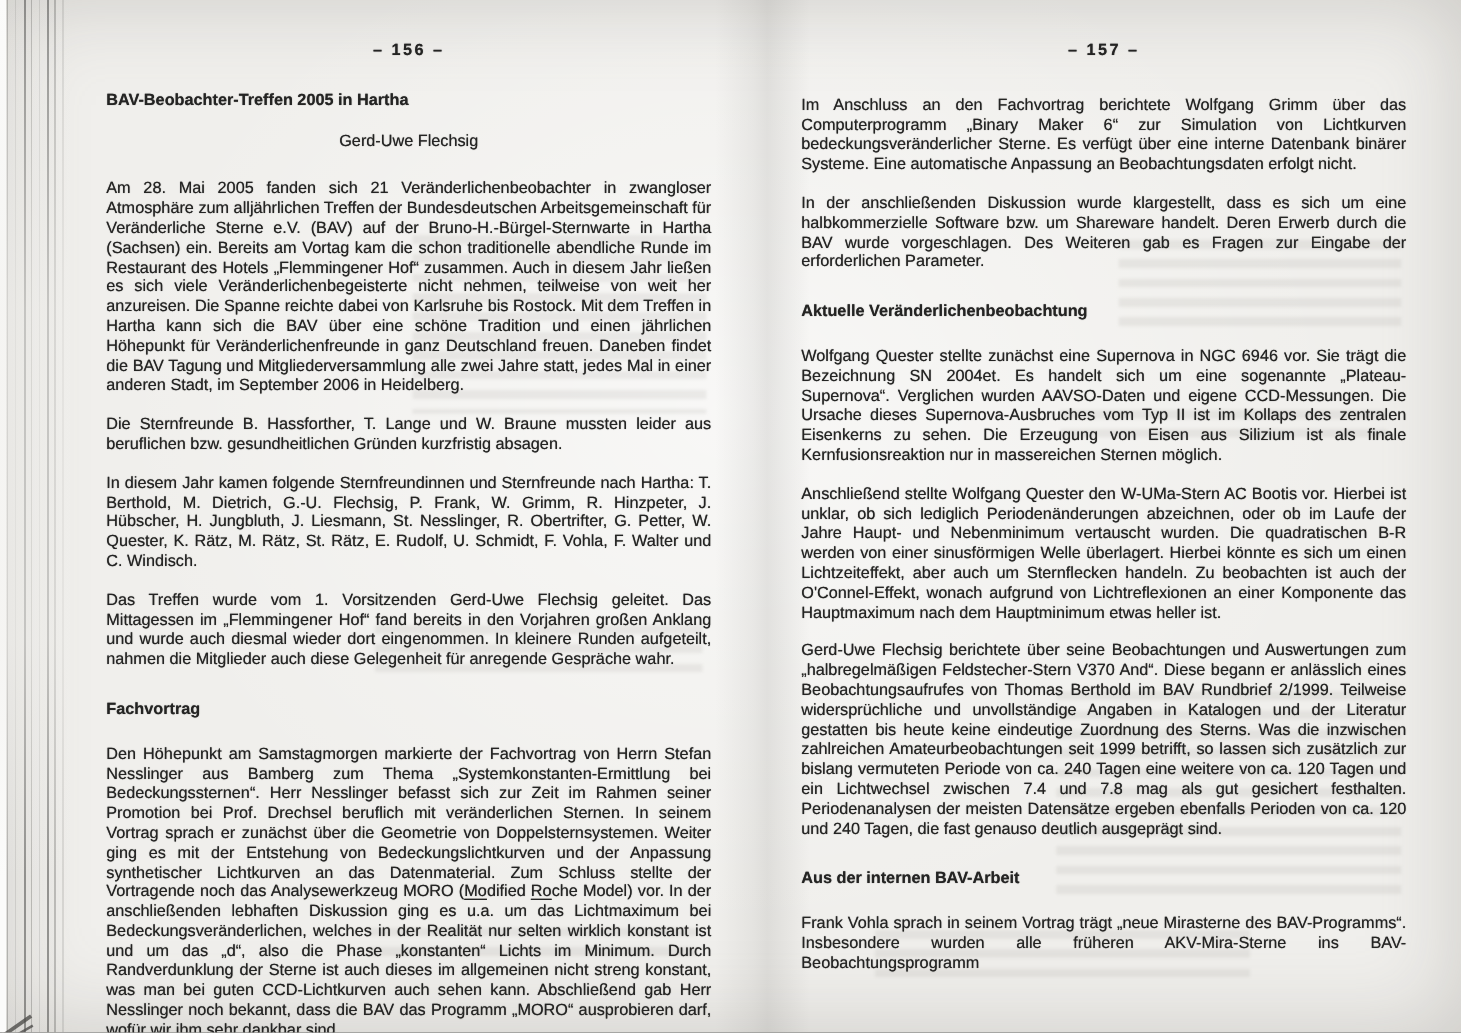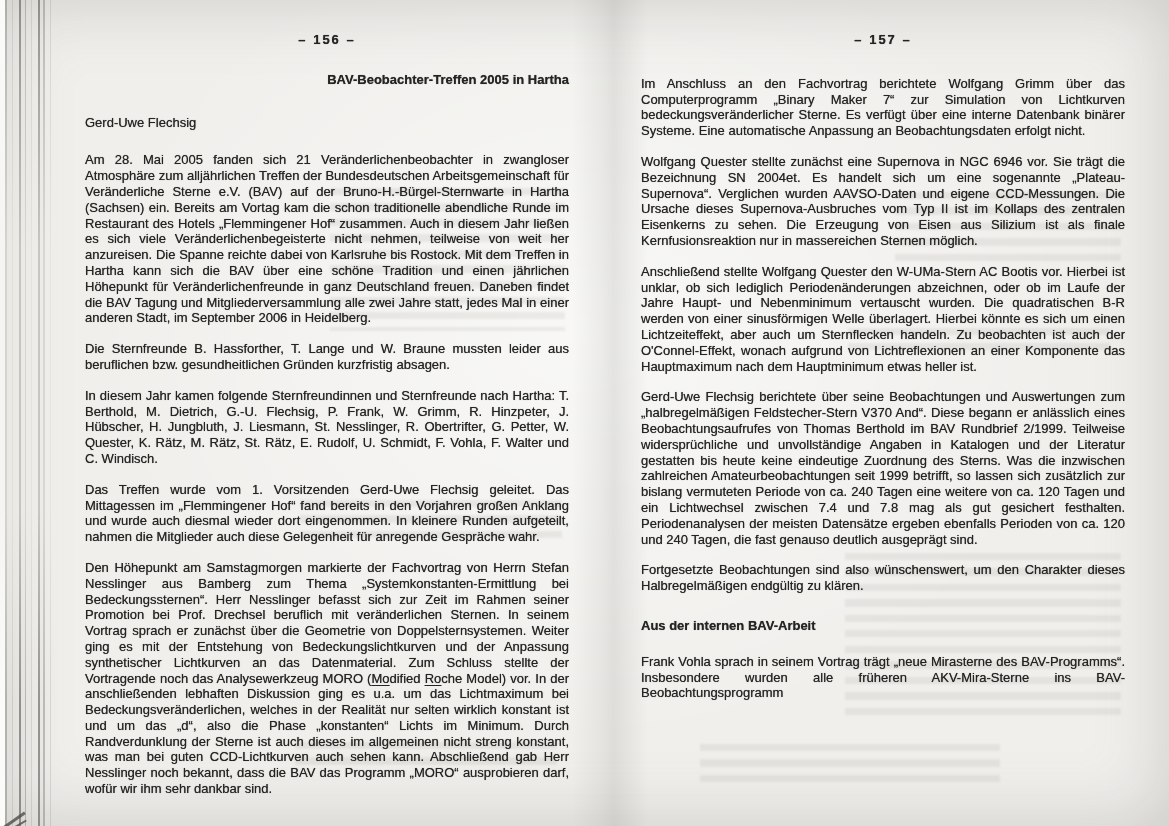--- a/index.html
+++ b/index.html
@@ -55,22 +55,22 @@
   .page-col {
     position:absolute; top:32px; width:484px;
     color:#242423; font-size:13px; line-height:15.8px; text-align:justify;
     text-shadow:0 0 0.7px rgba(28,28,27,0.75);
   }
   .col-left  { left:85px; }
   .col-right { left:641px; }
 
   .pagenum { text-align:center; font-weight:bold; letter-spacing:2px; margin:0 0 24px 0; }
   .col-right .pagenum { margin-bottom:28px; }
-  .art-title { text-align:right; font-weight:bold; margin:0 0 27px 0; }
-  .art-author { text-align:left; margin:0 0 22px 0; }
+  .art-title { text-align:left; font-weight:bold; margin:0 0 17px 0; }
+  .art-author { text-align:center; margin:0 0 22px 0; }
   p.body-para { margin:0 0 15px 0; }
   .sec-heading { font-weight:bold; text-align:left; margin:24px 0 20px 0; }
   .u { text-decoration:underline; text-underline-offset:2px; }
 </style>
 </head>
 <body>
 
 <div class="scan">
 
   <div class="edge-strip"></div>
@@ -88,27 +88,29 @@
   <div class="ghost g7"></div>
 
   <div class="page-col col-left">
     <div class="pagenum">–  156  –</div>
     <div class="art-title">BAV-Beobachter-Treffen 2005 in Hartha</div>
     <div class="art-author">Gerd-Uwe Flechsig</div>
     <p class="body-para">Am 28. Mai 2005 fanden sich 21 Veränderlichenbeobachter in zwangloser Atmosphäre zum alljährlichen Treffen der Bundesdeutschen Arbeitsgemeinschaft für Veränderliche Sterne e.V. (BAV) auf der Bruno-H.-Bürgel-Sternwarte in Hartha (Sachsen) ein. Bereits am Vortag kam die schon traditionelle abendliche Runde im Restaurant des Hotels „Flemmingener Hof“ zusammen. Auch in diesem Jahr ließen es sich viele Veränderlichenbegeisterte nicht nehmen, teilweise von weit her anzureisen. Die Spanne reichte dabei von Karlsruhe bis Rostock. Mit dem Treffen in Hartha kann sich die BAV über eine schöne Tradition und einen jährlichen Höhepunkt für Veränderlichenfreunde in ganz Deutschland freuen. Daneben findet die BAV Tagung und Mitgliederversammlung alle zwei Jahre statt, jedes Mal in einer anderen Stadt, im September 2006 in Heidelberg.</p>
     <p class="body-para">Die Sternfreunde B. Hassforther, T. Lange und W. Braune mussten leider aus beruflichen bzw. gesundheitlichen Gründen kurzfristig absagen.</p>
     <p class="body-para">In diesem Jahr kamen folgende Sternfreundinnen und Sternfreunde nach Hartha: T. Berthold, M. Dietrich, G.-U. Flechsig, P. Frank, W. Grimm, R. Hinzpeter, J. Hübscher, H. Jungbluth, J. Liesmann, St. Nesslinger, R. Obertrifter, G. Petter, W. Quester, K. Rätz, M. Rätz, St. Rätz, E. Rudolf, U. Schmidt, F. Vohla, F. Walter und C. Windisch.</p>
     <p class="body-para">Das Treffen wurde vom 1. Vorsitzenden Gerd-Uwe Flechsig geleitet. Das Mittagessen im „Flemmingener Hof“ fand bereits in den Vorjahren großen Anklang und wurde auch diesmal wieder dort eingenommen. In kleinere Runden aufgeteilt, nahmen die Mitglieder auch diese Gelegenheit für anregende Gespräche wahr.</p>
+    <div class="sec-heading">Fachvortrag</div>
     <p class="body-para"><span>Den Höhepunkt am Samstagmorgen markierte der Fachvortrag von Herrn Stefan Nesslinger aus Bamberg zum Thema „Systemkonstanten-Ermittlung bei Bedeckungssternen“. Herr Nesslinger befasst sich zur Zeit im Rahmen seiner Promotion bei Prof. Drechsel beruflich mit veränderlichen Sternen. In seinem Vortrag sprach er zunächst über die Geometrie von Doppelsternsystemen. Weiter ging es mit der Entstehung von Bedeckungslichtkurven und der Anpassung synthetischer Lichtkurven an das Datenmaterial. Zum Schluss stellte der Vortragende noch das Analysewerkzeug MORO (</span><span class="u">Mo</span><span>dified </span><span class="u">Ro</span><span>che Model) vor. In der anschließenden lebhaften Diskussion ging es u.a. um das Lichtmaximum bei Bedeckungsveränderlichen, welches in der Realität nur selten wirklich konstant ist und um das „d“, also die Phase „konstanten“ Lichts im Minimum. Durch Randverdunklung der Sterne ist auch dieses im allgemeinen nicht streng konstant, was man bei guten CCD-Lichtkurven auch sehen kann. Abschließend gab Herr Nesslinger noch bekannt, dass die BAV das Programm „MORO“ ausprobieren darf, wofür wir ihm sehr dankbar sind.</span></p>
   </div>
 
   <div class="page-col col-right">
     <div class="pagenum">–  157  –</div>
-    <p class="body-para">Im Anschluss an den Fachvortrag berichtete Wolfgang Grimm über das Computerprogramm „Binary Maker 7“ zur Simulation von Lichtkurven bedeckungsveränderlicher Sterne. Es verfügt über eine interne Datenbank binärer Systeme. Eine automatische Anpassung an Beobachtungsdaten erfolgt nicht.</p>
+    <p class="body-para">Im Anschluss an den Fachvortrag berichtete Wolfgang Grimm über das Computerprogramm „Binary Maker 6“ zur Simulation von Lichtkurven bedeckungsveränderlicher Sterne. Es verfügt über eine interne Datenbank binärer Systeme. Eine automatische Anpassung an Beobachtungsdaten erfolgt nicht.</p>
+    <p class="body-para">In der anschließenden Diskussion wurde klargestellt, dass es sich um eine halbkommerzielle Software bzw. um Shareware handelt. Deren Erwerb durch die BAV wurde vorgeschlagen. Des Weiteren gab es Fragen zur Eingabe der erforderlichen Parameter.</p>
+    <div class="sec-heading">Aktuelle Veränderlichenbeobachtung</div>
     <p class="body-para">Wolfgang Quester stellte zunächst eine Supernova in NGC 6946 vor. Sie trägt die Bezeichnung SN 2004et. Es handelt sich um eine sogenannte „Plateau-Supernova“. Verglichen wurden AAVSO-Daten und eigene CCD-Messungen. Die Ursache dieses Supernova-Ausbruches vom Typ II ist im Kollaps des zentralen Eisenkerns zu sehen. Die Erzeugung von Eisen aus Silizium ist als finale Kernfusionsreaktion nur in massereichen Sternen möglich.</p>
     <p class="body-para">Anschließend stellte Wolfgang Quester den W-UMa-Stern AC Bootis vor. Hierbei ist unklar, ob sich lediglich Periodenänderungen abzeichnen, oder ob im Laufe der Jahre Haupt- und Nebenminimum vertauscht wurden. Die quadratischen B-R werden von einer sinusförmigen Welle überlagert. Hierbei könnte es sich um einen Lichtzeiteffekt, aber auch um Sternflecken handeln. Zu beobachten ist auch der O'Connel-Effekt, wonach aufgrund von Lichtreflexionen an einer Komponente das Hauptmaximum nach dem Hauptminimum etwas heller ist.</p>
     <p class="body-para">Gerd-Uwe Flechsig berichtete über seine Beobachtungen und Auswertungen zum „halbregelmäßigen Feldstecher-Stern V370 And“. Diese begann er anlässlich eines Beobachtungsaufrufes von Thomas Berthold im BAV Rundbrief 2/1999. Teilweise widersprüchliche und unvollständige Angaben in Katalogen und der Literatur gestatten bis heute keine eindeutige Zuordnung des Sterns. Was die inzwischen zahlreichen Amateurbeobachtungen seit 1999 betrifft, so lassen sich zusätzlich zur bislang vermuteten Periode von ca. 240 Tagen eine weitere von ca. 120 Tagen und ein Lichtwechsel zwischen 7.4 und 7.8 mag als gut gesichert festhalten. Periodenanalysen der meisten Datensätze ergeben ebenfalls Perioden von ca. 120 und 240 Tagen, die fast genauso deutlich ausgeprägt sind.</p>
-    <p class="body-para">Fortgesetzte Beobachtungen sind also wünschenswert, um den Charakter dieses Halbregelmäßigen endgültig zu klären.</p>
     <div class="sec-heading">Aus der internen BAV-Arbeit</div>
     <p class="body-para">Frank Vohla sprach in seinem Vortrag trägt „neue Mirasterne des BAV-Programms“. Insbesondere wurden alle früheren AKV-Mira-Sterne ins BAV-Beobachtungsprogramm</p>
   </div>
 
 </div>
 
 </body></html>

